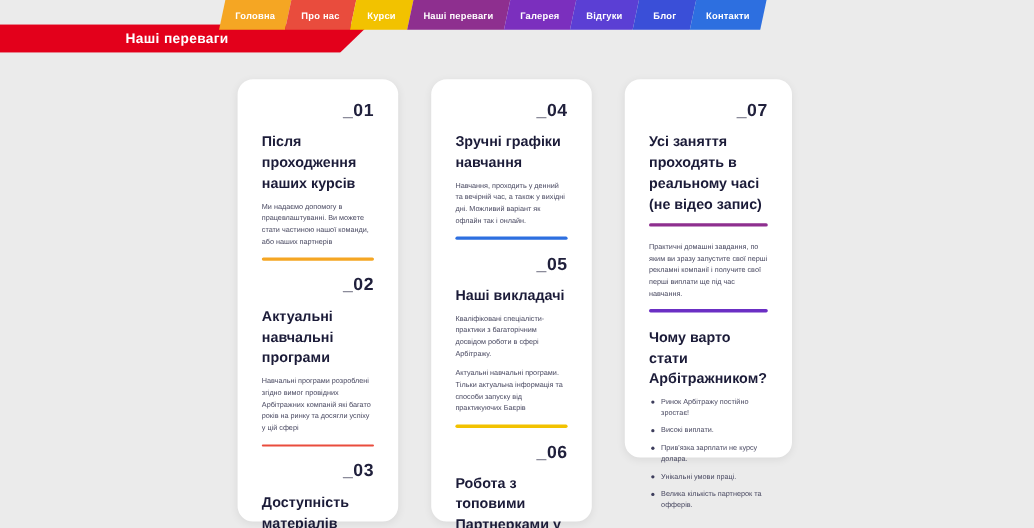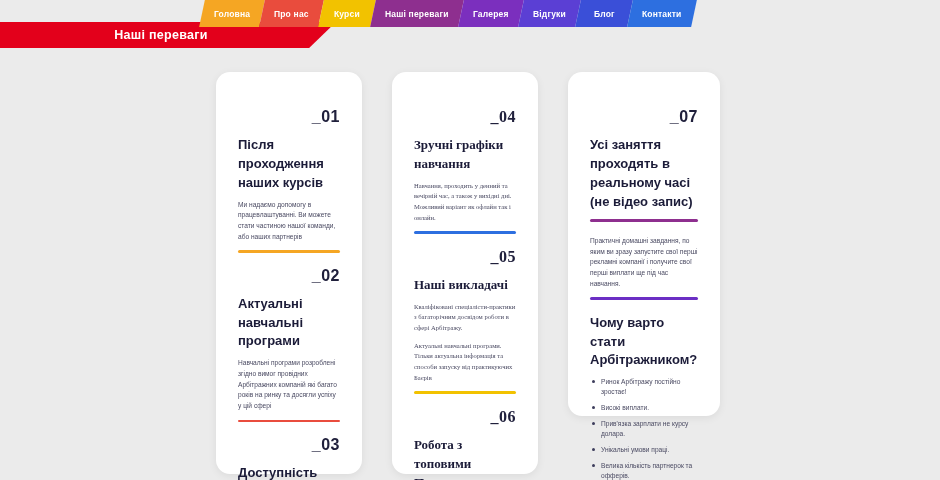--- a/index.html
+++ b/index.html
@@ -72,24 +72,24 @@
     font-weight: bold;
     letter-spacing: .3px;
     margin-right: 14px;
   }
   .card {
     position: absolute;
     top: 72px;
     background: #fff;
     border-radius: 14px;
     box-shadow: 0 2px 8px rgba(0,0,0,.07);
-    padding: 36px 22px 22px 22px;
+    padding: 20px 22px 22px 22px;
   }
   #card-1 { left: 216px; width: 146px; height: 402px; }
-  #card-2 { left: 392px; width: 146px; height: 402px; font-family: Liberation Serif, serif; }
+  #card-2 { left: 392px; width: 146px; height: 402px; }
   #card-3 { left: 568px; width: 152px; height: 344px; }
 
   .num {
     text-align: right;
     font-size: 16px;
     font-weight: bold;
     color: #20203c;
     letter-spacing: .5px;
     margin-bottom: 10px;
   }

